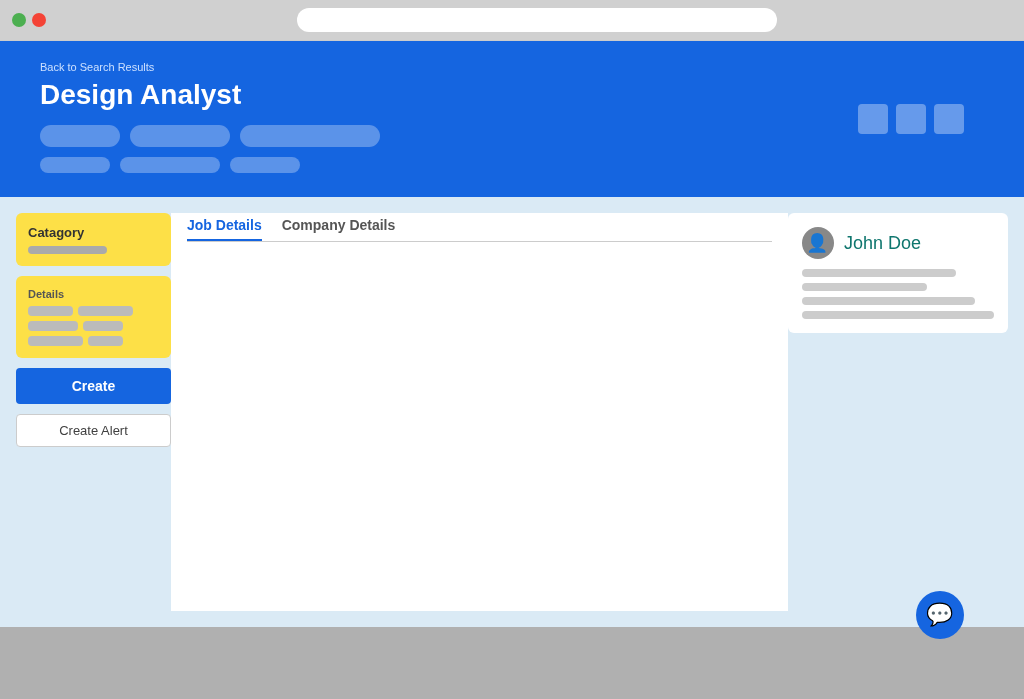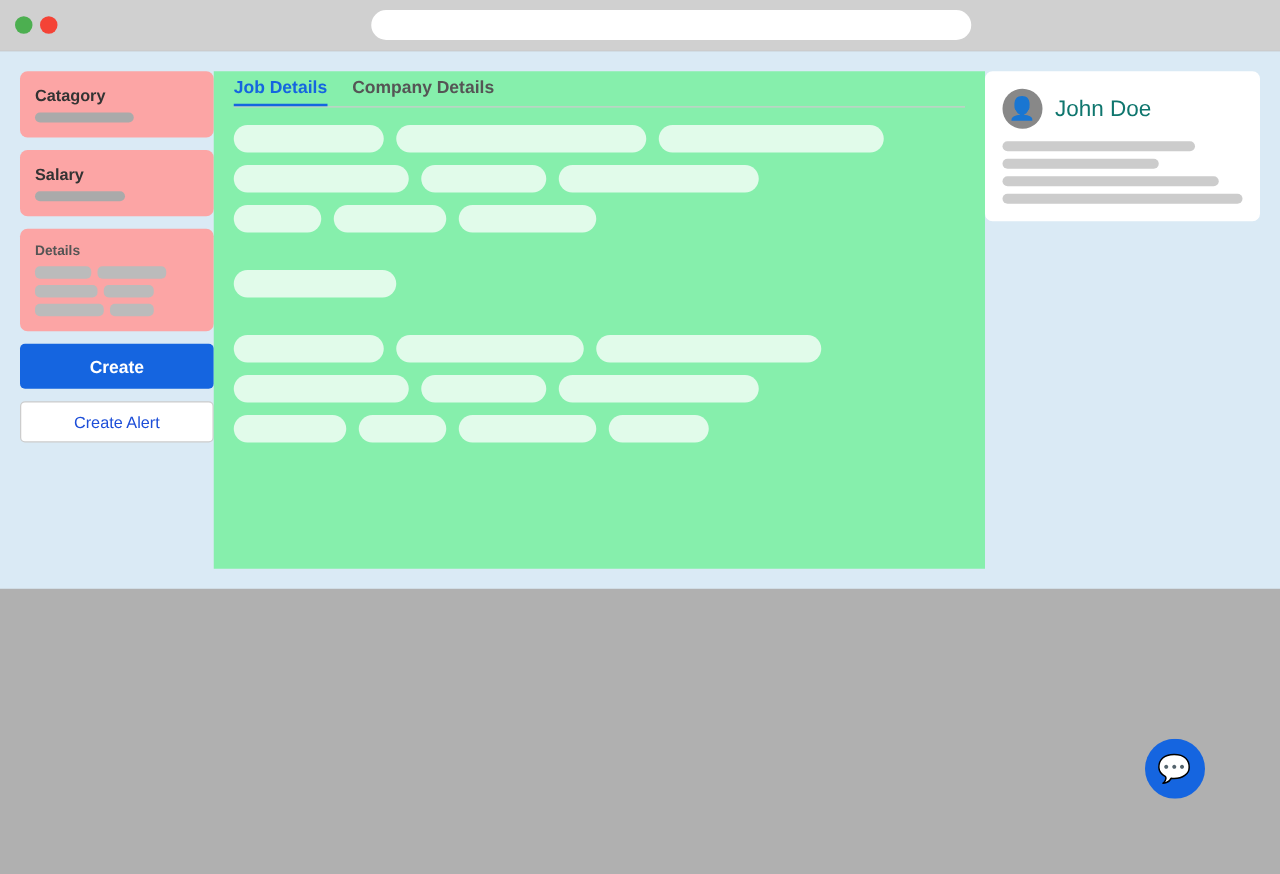--- a/index.html
+++ b/index.html
@@ -121,21 +121,21 @@
 
     
     .sidebar {
       width: 155px;
       min-width: 155px;
       display: flex;
       flex-direction: column;
       gap: 10px;
     }
     .sidebar-section {
-      background: #fca5a5;
+      background: #fde047;
       border-radius: 6px;
       padding: 12px;
     }
     .sidebar-label {
       font-size: 13px;
       font-weight: bold;
       color: #333;
       margin-bottom: 6px;
     }
     .sidebar-bar {
@@ -176,33 +176,33 @@
       border: none;
       border-radius: 4px;
       padding: 10px;
       width: 100%;
       font-size: 14px;
       cursor: pointer;
       font-weight: bold;
     }
     .alert-btn {
       background: white;
-      color: #1d4ed8;
+      color: #404040;
       border: 1px solid #ccc;
       border-radius: 4px;
       padding: 8px;
       width: 100%;
       font-size: 13px;
       cursor: pointer;
     }
 
     
     .job-panel {
       flex: 1;
-      background: #86efac;
+      background: #ffffff;
       padding: 0 16px;
       text-align: center;
     }
     .tabs {
       display: flex;
       gap: 20px;
       border-bottom: 1px solid #ccc;
       margin-bottom: 14px;
     }
     .tab {
@@ -320,34 +320,49 @@
   <div class="browser-controls">
     <div class="dot dot-green"></div>
     <div class="dot dot-red"></div>
   </div>
   <div class="address-bar"></div>
 </div>
 
 <div class="browser-body">
 
 
+  <div class="hero">
+    <span class="back-link">Back to Search Results</span>
+    <h1 class="hero-title">Design Analyst</h1>
+    <div class="hero-tags">
+      <div class="hero-tag"></div>
+      <div class="hero-tag medium"></div>
+      <div class="hero-tag wide"></div>
+    </div>
+    <div class="hero-row2">
+      <div class="hero-tag2 s"></div>
+      <div class="hero-tag2 m"></div>
+      <div class="hero-tag2 s"></div>
+    </div>
+    <div class="hero-icons">
+      <div class="hero-icon-sq"></div>
+      <div class="hero-icon-sq"></div>
+      <div class="hero-icon-sq"></div>
+    </div>
+  </div>
 
   <div class="main-area">
 
     <div class="sidebar">
       <div class="sidebar-section">
         <div class="sidebar-label">Catagory</div>
         <div class="sidebar-bar w60"></div>
       </div>
 
 
-      <div class="sidebar-section">
-        <div class="sidebar-label">Salary</div>
-        <div class="sidebar-bar w55"></div>
-      </div>
 
 
       <div class="sidebar-section">
         <div class="sidebar-small-label">Details</div>
         <div class="skills-grid">
           <div class="skill-chip w1"></div>
           <div class="skill-chip w2"></div>
           <div class="skill-chip w3"></div>
           <div class="skill-chip w4"></div>
           <div class="skill-chip w2"></div>

